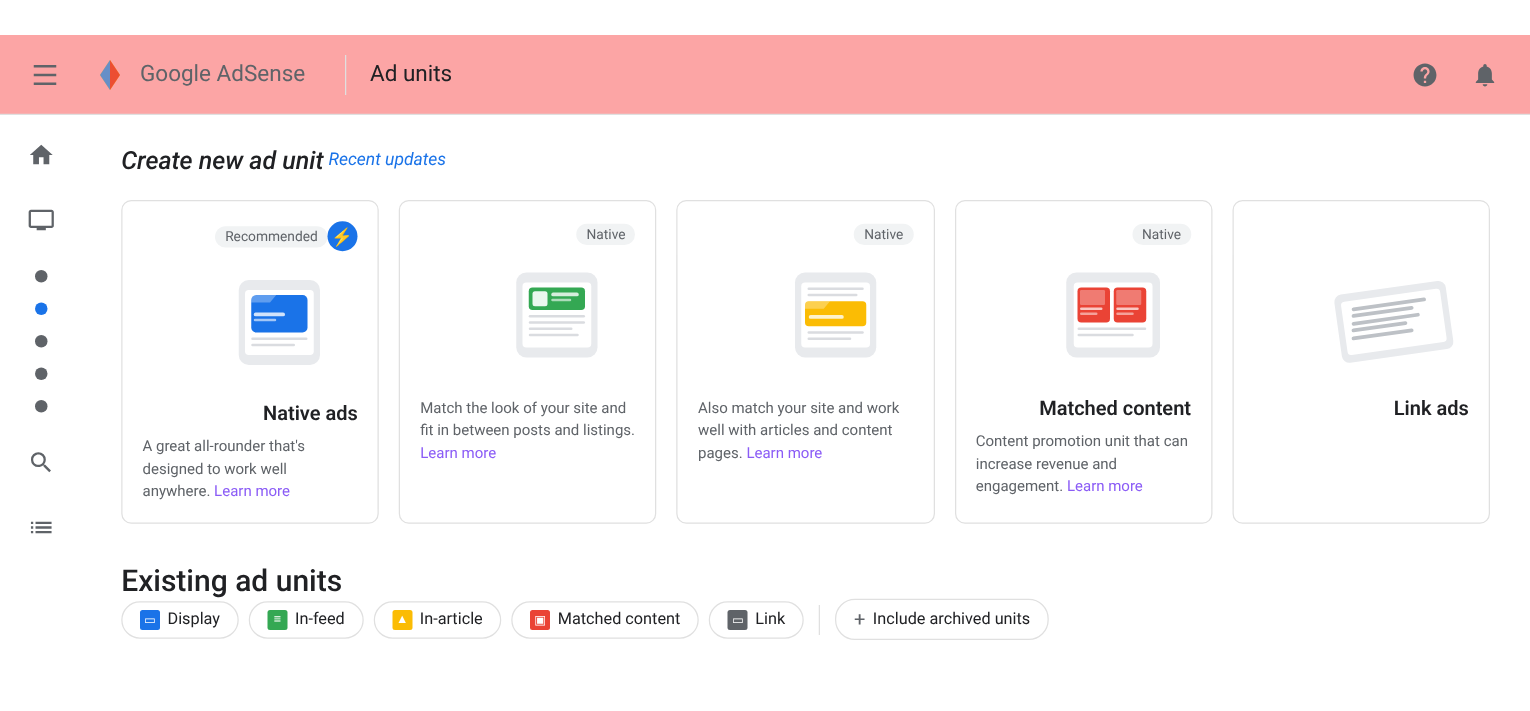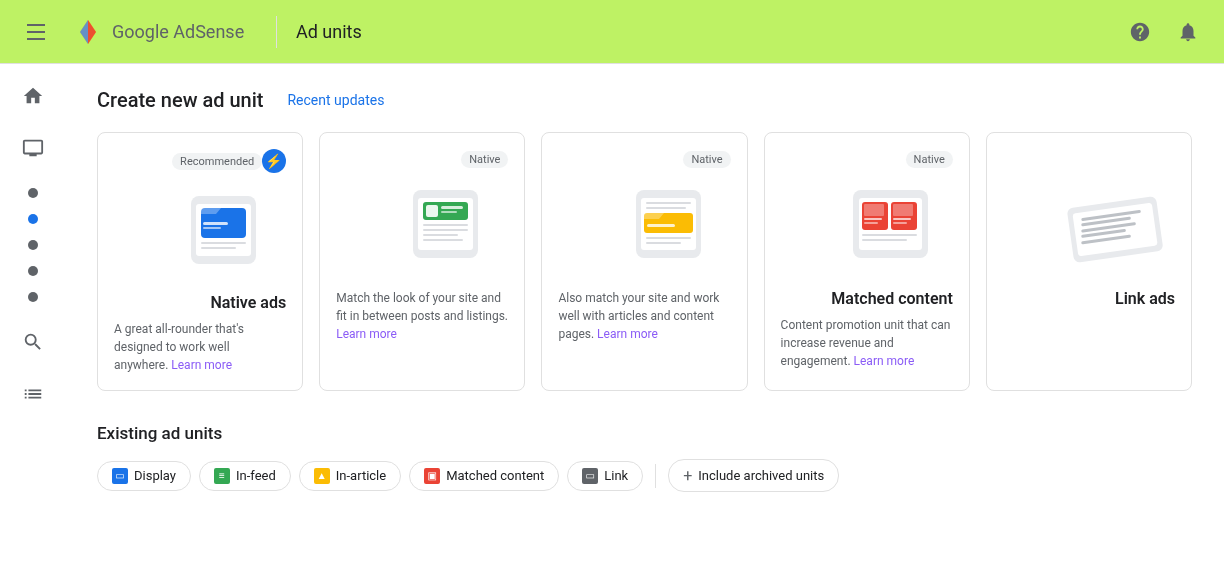--- a/index.html
+++ b/index.html
@@ -6,21 +6,22 @@
     body { font-family: 'Google Sans', Roboto, Arial, sans-serif; background: #fff; color: #202124; font-size: 14px; display: flex; flex-direction: column; height: 569px; overflow: hidden; }
 
     
     .topbar {
       height: 64px;
       display: flex;
       align-items: center;
       padding: 0 16px;
       border-bottom: 1px solid #e0e0e0;
       flex-shrink: 0;
-      background: #bef264;
+      background: #fca5a5;
+      margin-top: 28px;
     }
     .topbar-left {
       display: flex;
       align-items: center;
       gap: 16px;
       width: 280px;
     }
     .menu-icon { cursor: pointer; display: flex; flex-direction: column; gap: 5px; }
     .menu-icon span { display: block; width: 18px; height: 2px; background: #5f6368; }
     .logo-area { display: flex; align-items: center; gap: 8px; }
@@ -66,22 +67,23 @@
       flex: 1;
       padding: 24px 32px;
       overflow-y: auto;
       background: #fff;
     }
 
     
     .section-header {
       display: flex;
       align-items: center;
-      gap: 24px;
+      gap: 4px;
       margin-bottom: 20px;
+      font-style: italic;
     }
     .section-title { font-size: 20px; font-weight: 500; color: #202124; }
     .recent-updates-link { font-size: 14px; color: #1a73e8; cursor: pointer; text-decoration: none; }
 
     
     .cards-grid {
       display: flex;
       gap: 16px;
       margin-bottom: 32px;
     }
@@ -130,21 +132,21 @@
     }
 
     
     .illus-svg { width: 120px; height: 90px; }
 
     .card-name { font-size: 16px; font-weight: 600; color: #202124; margin-bottom: 8px; }
     .card-desc { font-size: 12px; color: #5f6368; line-height: 1.5; flex: 1; }
     .learn-more { color: #8b5cf6; cursor: pointer; text-decoration: none; font-size: 12px; }
 
     
-    .existing-title { font-size: 17px; font-weight: 500; color: #202124; margin-bottom: 16px; }
+    .existing-title { font-size: 24px; font-weight: 500; color: #202124; }
 
     
     .search-bar {
       display: flex;
       align-items: center;
       border: 1px solid #e0e0e0;
       border-radius: 24px;
       padding: 8px 16px;
       margin-bottom: 16px;
       gap: 8px;

